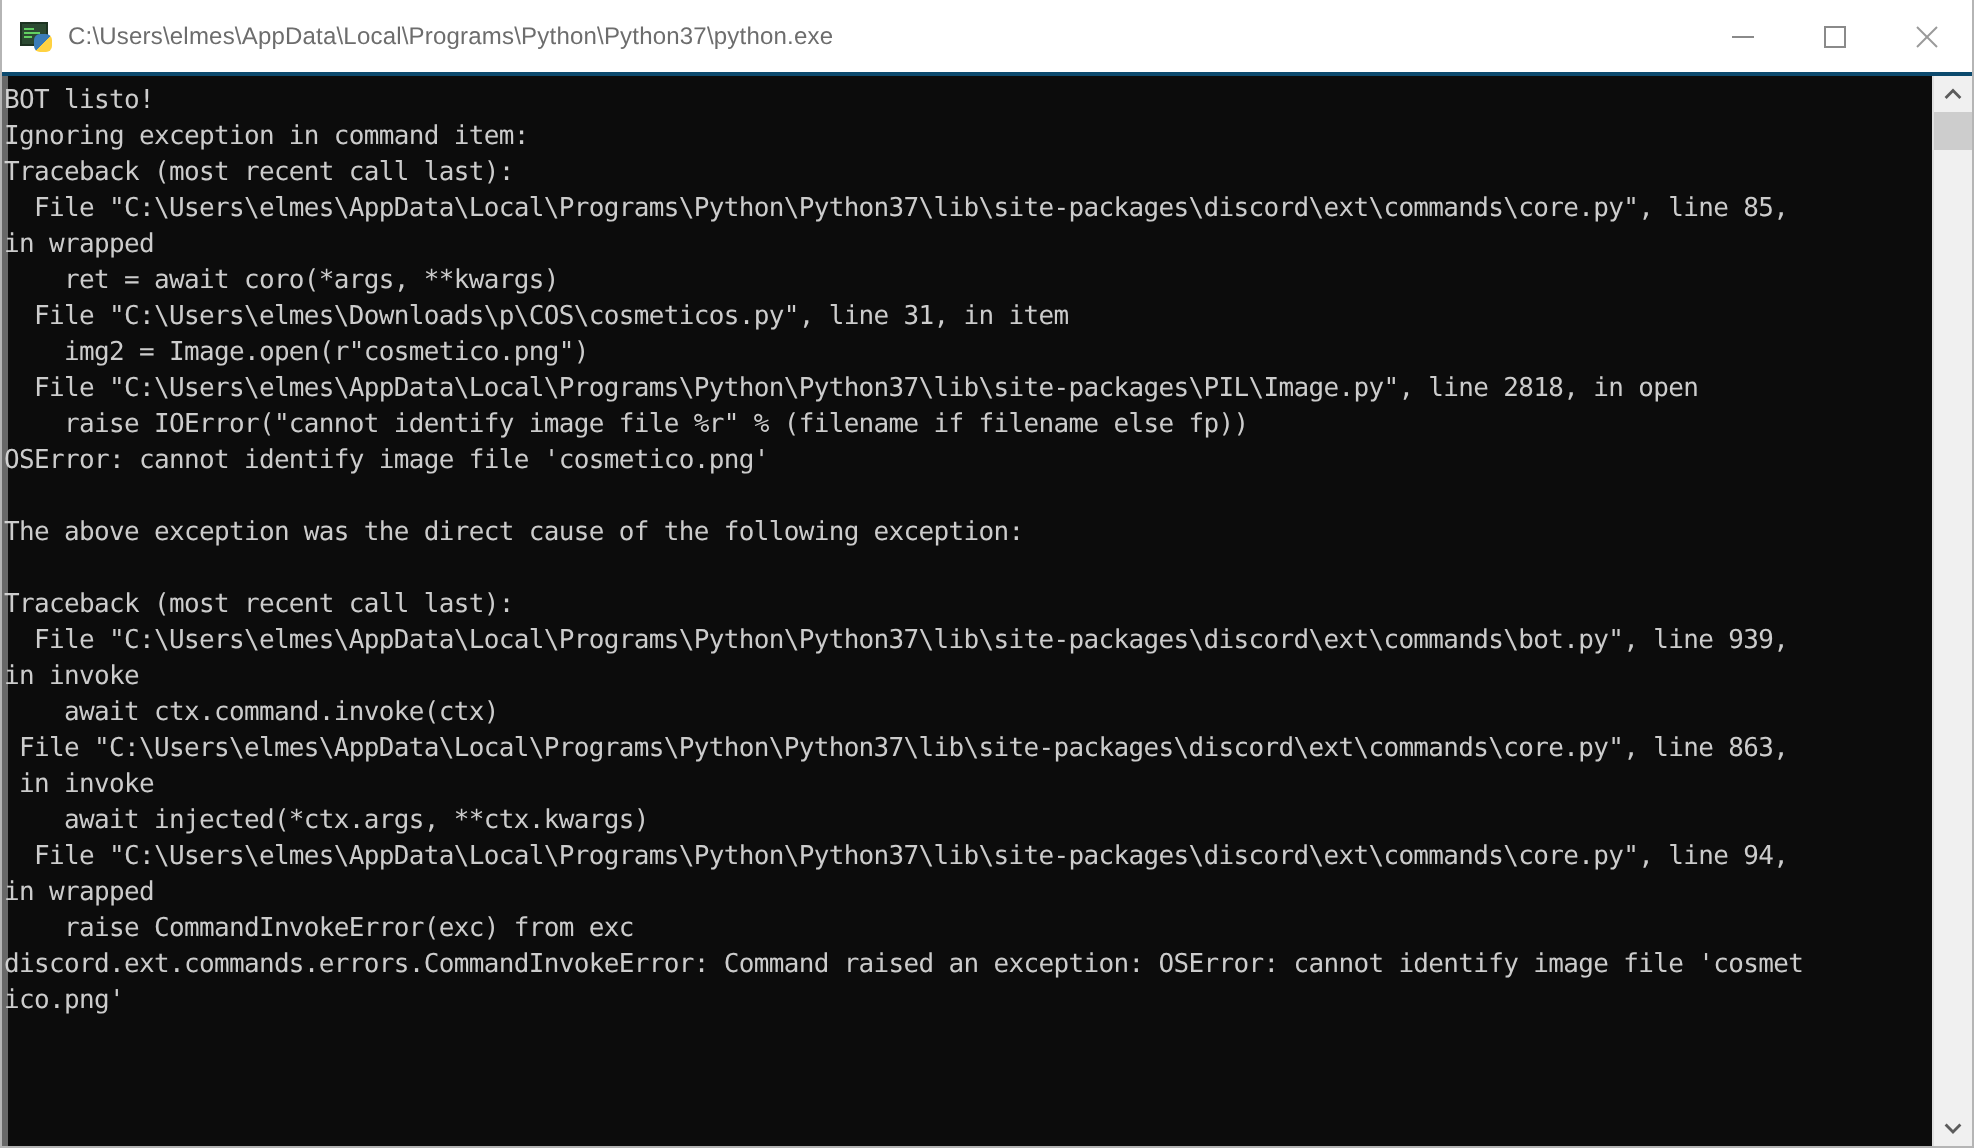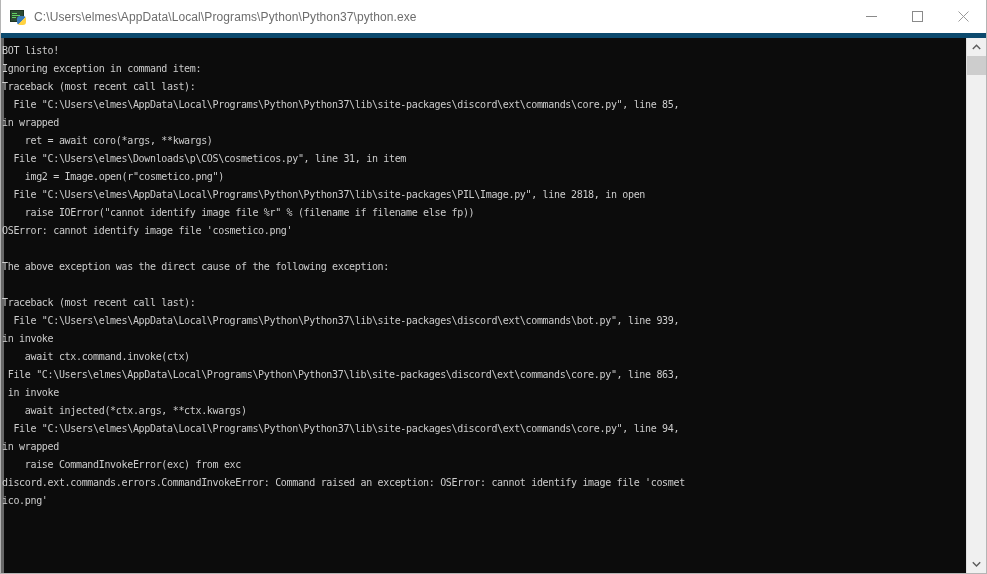--- a/index.html
+++ b/index.html
@@ -27,21 +27,21 @@
     overflow: hidden;
   }
 
   
   #titlebar {
     height: 38px;
     min-height: 30px;
     background: #ffffff;
     display: flex;
     align-items: center;
-    border-bottom: 5px solid #0c4a6e;
+    border-bottom: 2px solid #0c4a6e;
     box-sizing: border-box;
     position: relative;
   }
   #title-left {
     display: flex;
     align-items: center;
     padding-left: 9px;
     overflow: hidden;
     flex: 1 1 auto;
   }
@@ -112,21 +112,21 @@
     background: #d9d9d9;
     opacity: 0.45;
     z-index: 2;
     pointer-events: none;
   }
   #console-text {
     flex: 1 1 auto;
     background: #0c0c0c;
     color: #cccccc;
     font-family: "DejaVu Sans Mono", "Liberation Mono", monospace;
-    font-size: 10px;
+    font-size: 13px;
     line-height: 18px;
     white-space: pre;
     padding: 4px 0 0 1px;
     box-sizing: border-box;
     overflow: hidden;
     letter-spacing: -0.33px;
   }
 
   
   #scrollbar {

